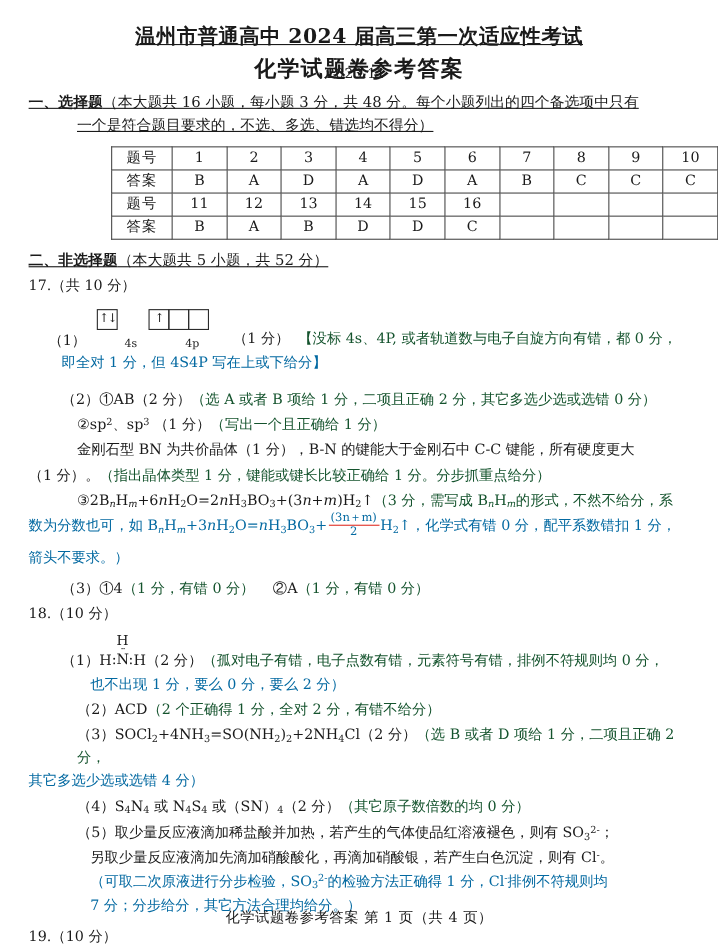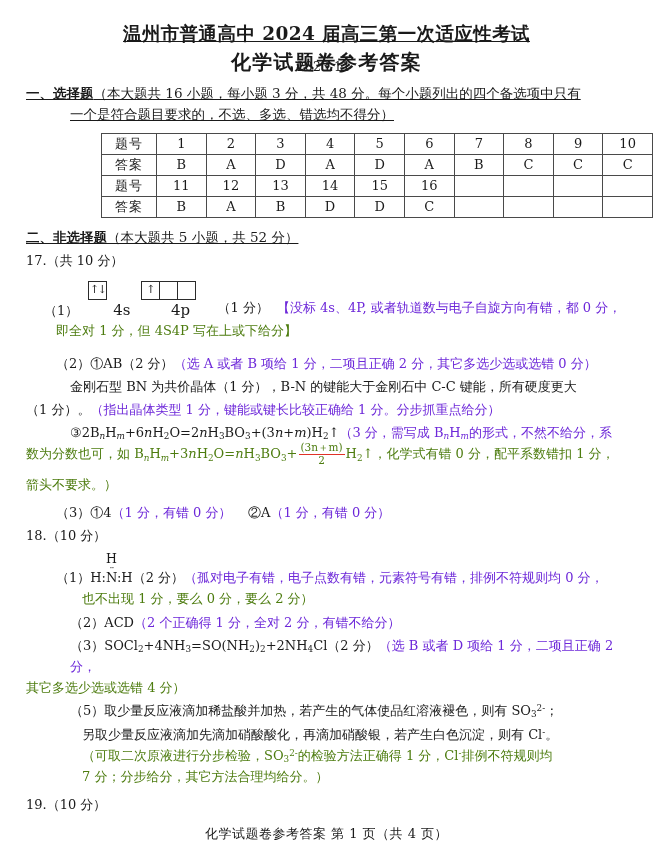--- a/index.html
+++ b/index.html
@@ -59,23 +59,23 @@
   .sec-head .normal { font-weight: normal; }
   .indent-1 { margin-left: 30px; }
   .indent-2 { margin-left: 44px; }
   .indent-3 { margin-left: 56px; }
 
   .body-line {
     font-size: 13px;
     line-height: 1.62;
     margin-top: 2px;
   }
-  .red { color: #6d28d9; }
+  .red { color: #14532d; }
   .redline {
-    color: #4d7c0f;
+    color: #0369a1;
     font-size: 13px;
     line-height: 1.62;
   }
   .gap-s { margin-top: 7px; }
   .gap-m { margin-top: 12px; }
 
   sub { font-size: .68em; vertical-align: -.25em; }
   sup { font-size: .68em; vertical-align: .42em; }
   .ital { font-style: italic; }
 
@@ -120,21 +120,21 @@
     border: 1px solid #2b2b2b;
     margin-left: -1px;
     position: relative;
     font-size: 11px;
     line-height: 15px;
     text-align: center;
     letter-spacing: -1px;
   }
   .orb-box:first-child { margin-left: 0; }
   .orb-cap {
-    font-size: 15px;
+    font-size: 10px;
     margin-top: 0px;
     line-height: 1.1;
     margin-left: 25px;
   }
   .orb-after {
     font-size: 13px;
     padding-bottom: 2px;
     margin-left: 22px;
   }
   .arrows { font-size: 11px; letter-spacing: -1.5px; }
@@ -283,20 +283,24 @@
     </span>
     <span class="orb-after">（1 分）</span>
     <span class="orb-after red" style="margin-left:8px">【没标 4s、4P, 或者轨道数与电子自旋方向有错，都 0 分，</span>
   </div>
   <div class="redline indent-1" style="margin-top:1px">即全对 1 分，但 4S4P 写在上或下给分】</div>
 
   <div class="body-line gap-m indent-1">
     <span>（2）①AB（2 分）</span><span class="red">（选 A 或者 B 项给 1 分，二项且正确 2 分，其它多选少选或选错 0 分）</span>
   </div>
 
+  <div class="body-line indent-2">
+    <span><span>②sp</span><sup>2</sup><span>、sp</span><sup>3</sup></span>
+    <span>（1 分）</span><span class="red">（写出一个且正确给 1 分）</span>
+  </div>
 
   <div class="body-line indent-2">金刚石型 BN 为共价晶体（1 分），B-N 的键能大于金刚石中 C-C 键能，所有硬度更大</div>
 
   <div class="body-line">
     <span>（1 分）。</span><span class="red">（指出晶体类型 1 分，键能或键长比较正确给 1 分。分步抓重点给分）</span>
   </div>
 
   <div class="body-line indent-2">
     <span><span>③2B</span><sub class="ital">n</sub>H<sub class="ital">m</sub>+6<span class="ital">n</span>H<sub>2</sub>O=2<span class="ital">n</span>H<sub>3</sub>BO<sub>3</sub>+(3<span class="ital">n</span>+<span class="ital">m</span>)H<sub>2</sub>↑</span><span class="red"><span>（3 分，需写成 B</span><sub class="ital">n</sub>H<sub class="ital">m</sub><span>的形式，不然不给分，系</span></span>
   </div>
@@ -321,20 +325,23 @@
 
   <div class="body-line indent-2">
     <span>（2）ACD</span><span class="red">（2 个正确得 1 分，全对 2 分，有错不给分）</span>
   </div>
 
   <div class="body-line indent-2">
     <span><span>（3）SOCl</span><sub>2</sub>+4NH<sub>3</sub>=SO(NH<sub>2</sub>)<sub>2</sub>+2NH<sub>4</sub>Cl</span><span>（2 分）</span><span class="red">（选 B 或者 D 项给 1 分，二项且正确 2 分，</span>
   </div>
   <div class="redline">其它多选少选或选错 4 分）</div>
 
+  <div class="body-line indent-2">
+    <span><span>（4）S</span><sub>4</sub>N<sub>4</sub> 或 N<sub>4</sub>S<sub>4</sub> 或（SN）<sub>4</sub></span><span>（2 分）</span><span class="red">（其它原子数倍数的均 0 分）</span>
+  </div>
 
   <div class="body-line indent-2">
     <span>（5）取少量反应液滴加稀盐酸并加热，若产生的气体使品红溶液褪色，则有 SO</span><sub>3</sub><sup>2-</sup><span>；</span>
   </div>
   <div class="body-line indent-3">
     <span>另取少量反应液滴加先滴加硝酸酸化，再滴加硝酸银，若产生白色沉淀，则有 Cl</span><sup>-</sup><span>。</span>
   </div>
   <div class="redline indent-3">
     <span>（可取二次原液进行分步检验，SO</span><sub>3</sub><sup>2-</sup><span>的检验方法正确得 1 分，Cl</span><sup>-</sup><span>排例不符规则均</span>
   </div>

